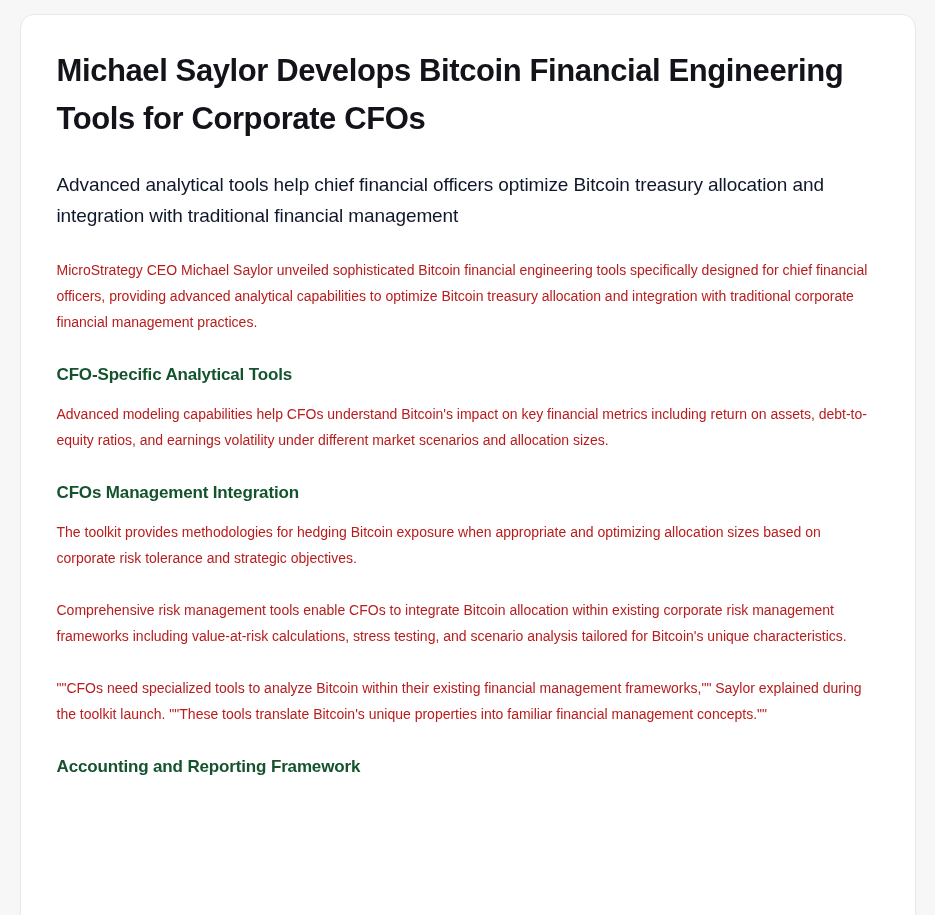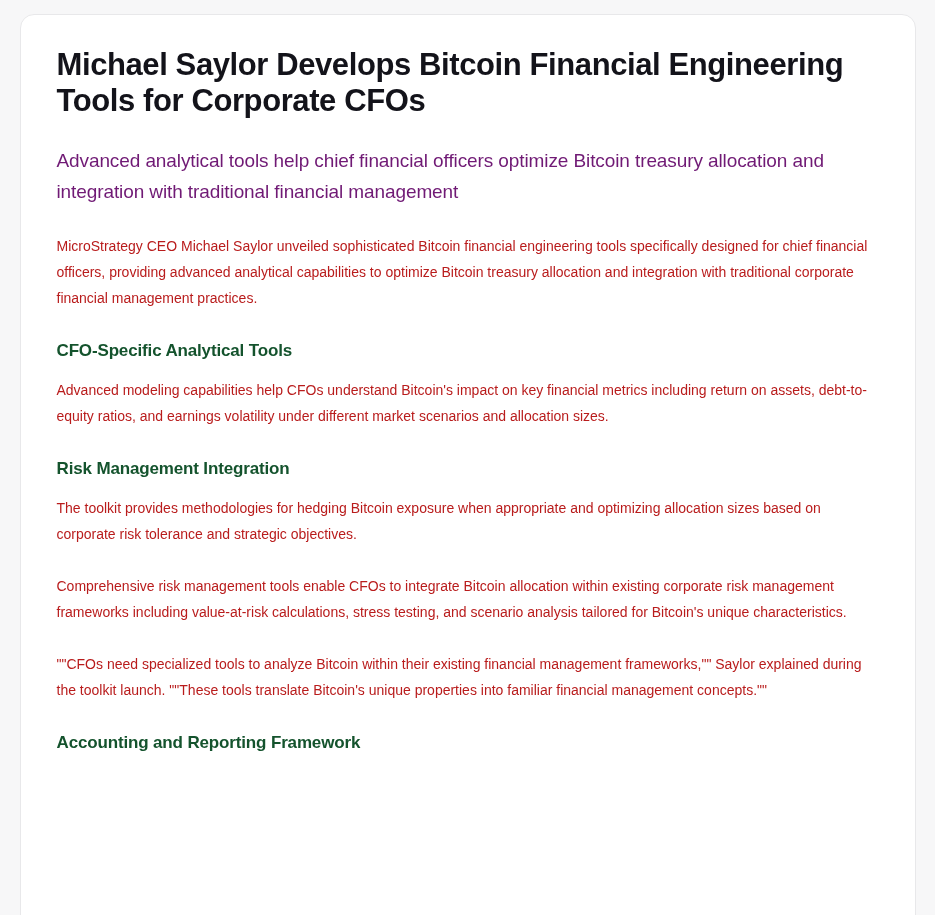--- a/index.html
+++ b/index.html
@@ -19,30 +19,30 @@
     margin: 14px auto 0 auto;
     background: #ffffff;
     border: 1px solid #e8e8ea;
     border-radius: 14px;
     padding: 26px 36px 0 36px;
     height: 1000px;
     overflow: hidden;
   }
   .article-title {
     font-size: 31px;
-    line-height: 36px;
+    line-height: 48px;
     font-weight: bold;
     color: #13131a;
     letter-spacing: -0.4px;
     margin: 6px 0 3px 0;
   }
   .article-subtitle {
     font-size: 19px;
     line-height: 31px;
-    color: #701a75;
+    color: #0f172a;
     font-weight: 400;
     margin: 26px 0 0 0;
     letter-spacing: -0.1px;
   }
   .body-paragraph {
     font-size: 14px;
     line-height: 26px;
     color: #b91c1c;
     margin: 26px 0 0 0;
   }
@@ -65,20 +65,20 @@
 
   <h1 class="article-title">Michael Saylor Develops Bitcoin Financial Engineering Tools for Corporate CFOs</h1>
 
   <p class="article-subtitle">Advanced analytical tools help chief financial officers optimize Bitcoin treasury allocation and integration with traditional financial management</p>
 
   <p class="body-paragraph">MicroStrategy CEO Michael Saylor unveiled sophisticated Bitcoin financial engineering tools specifically designed for chief financial officers, providing advanced analytical capabilities to optimize Bitcoin treasury allocation and integration with traditional corporate financial management practices.</p>
 
   <h2 class="section-heading">CFO-Specific Analytical Tools</h2>
   <p class="body-paragraph">Advanced modeling capabilities help CFOs understand Bitcoin's impact on key financial metrics including return on assets, debt-to-equity ratios, and earnings volatility under different market scenarios and allocation sizes.</p>
 
-  <h2 class="section-heading">Risk Management Integration</h2>
+  <h2 class="section-heading">CFOs Management Integration</h2>
   <p class="body-paragraph">The toolkit provides methodologies for hedging Bitcoin exposure when appropriate and optimizing allocation sizes based on corporate risk tolerance and strategic objectives.</p>
   <p class="body-paragraph">Comprehensive risk management tools enable CFOs to integrate Bitcoin allocation within existing corporate risk management frameworks including value-at-risk calculations, stress testing, and scenario analysis tailored for Bitcoin's unique characteristics.</p>
   <p class="body-paragraph">""CFOs need specialized tools to analyze Bitcoin within their existing financial management frameworks,"" Saylor explained during the toolkit launch. ""These tools translate Bitcoin's unique properties into familiar financial management concepts.""</p>
 
   <h2 class="section-heading">Accounting and Reporting Framework</h2>
 
 </div>
 
 </body></html>

